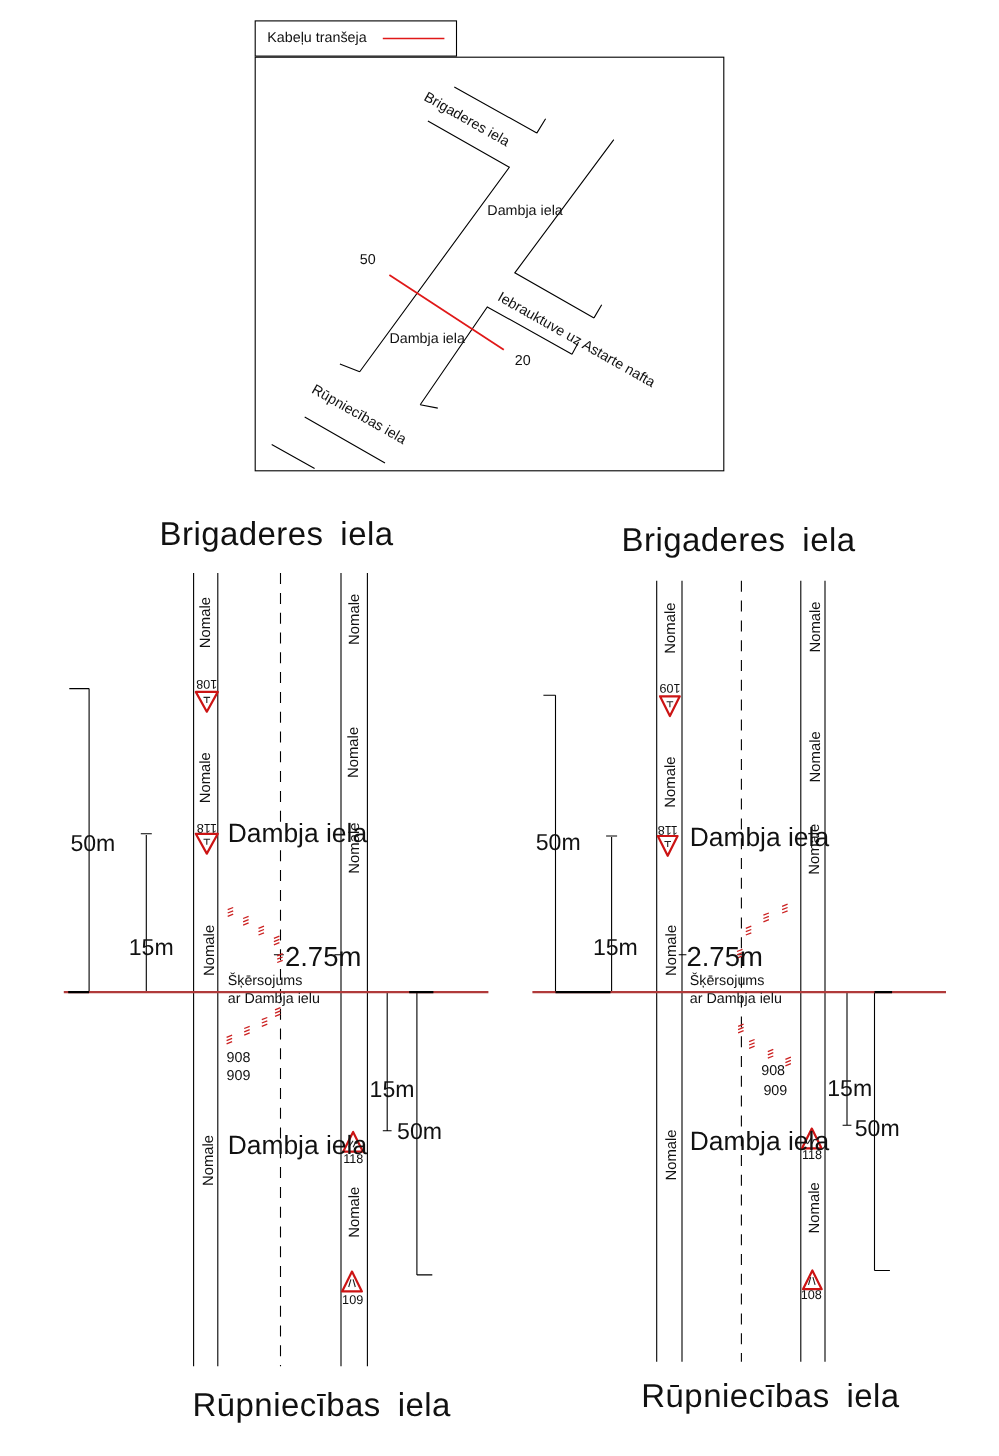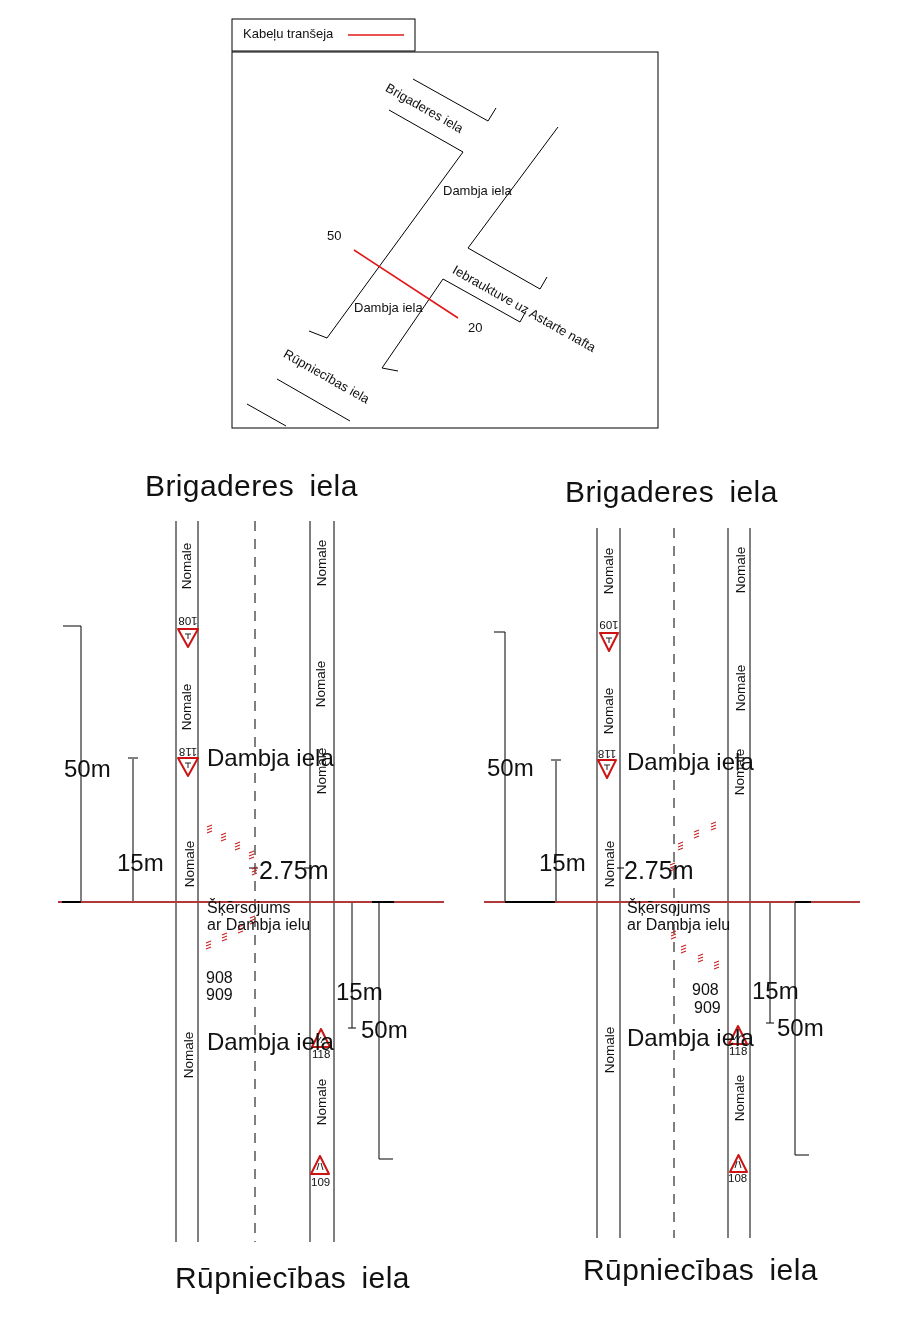--- a/index.html
+++ b/index.html
@@ -17,23 +17,23 @@
   .redline{stroke:var(--section-red);stroke-width:2;fill:none;}
   .trench{stroke:var(--trench-red);stroke-width:1.6;fill:none;}
   .legred{stroke:var(--trench-red);stroke-width:1.4;fill:none;}
   .hatch{stroke:var(--hatch-red);stroke-width:1.2;fill:none;}
   .sign{fill:#fff;stroke:var(--sign-red);stroke-width:2;stroke-linejoin:round;}
   .glyph{stroke:#222;stroke-width:1;fill:none;}
   .foot{stroke:#000;stroke-width:2;fill:none;}
   .t{position:absolute;white-space:nowrap;line-height:1;}
   .fs12{font-size:11.5px;}
   .fs13{font-size:13px;}
-  .fs14{font-size:16px;margin-top:16px;}
+  .fs14{font-size:13px;}
   .fs19{font-size:25px;}
-  .fs21{font-size:24px;}
+  .fs21{font-size:21px;}
   .fs24{font-size:24px;}
   .fs30{font-size:30px;}
   .title{word-spacing:0.22em;letter-spacing:0.4px;}
   .vlab{transform:translate(-50%,-50%) rotate(-90deg);font-size:13.5px;}
   .flip{transform:translate(-50%,-50%) rotate(180deg);font-size:11.5px;}
   .rot30{transform-origin:0 0;transform:rotate(29.5deg);}
 </style>
 </head>
 <body>
 

